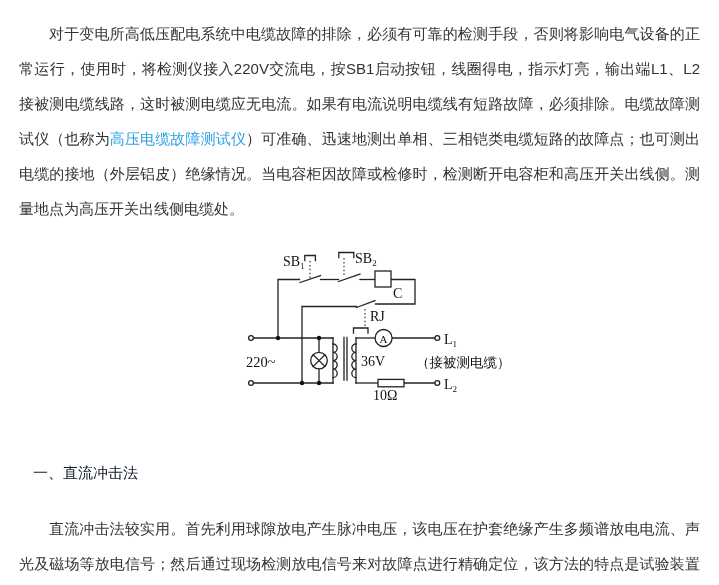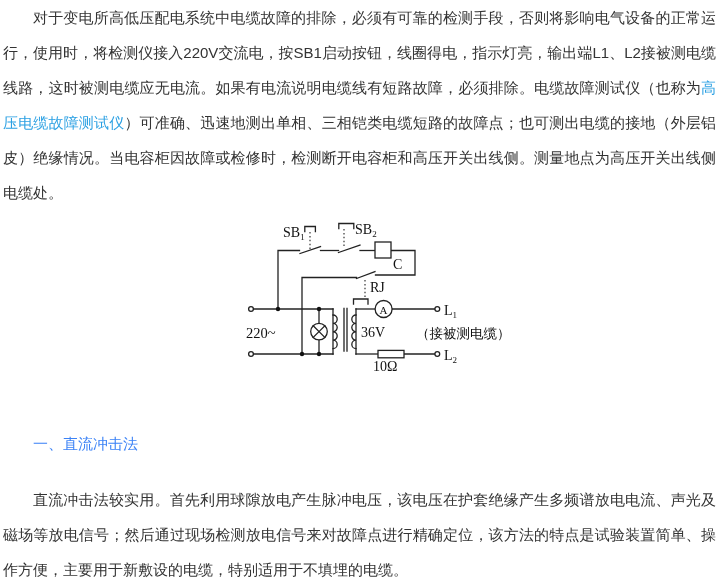--- a/index.html
+++ b/index.html
@@ -3,30 +3,30 @@
 <meta charset="utf-8">
 <style>
   html,body{margin:0;padding:0;background:#ffffff;}
   body{
     width:719px;height:585px;overflow:hidden;
     font-family:"Liberation Sans","DejaVu Sans",sans-serif;
     color:#333333;
   }
   .doc{padding:0 3px;}
   .para{
-    margin:0;font-size:15px;line-height:35px;color:#333333;
+    margin:16px;font-size:15px;line-height:35px;color:#333333;
     text-align:justify;text-indent:2em;word-break:break-all;
   }
   .para1{min-height:210px;}
   .para2{margin-top:21px;min-height:105px;}
   a.inline-link{color:#2ba0e3;text-decoration:none;cursor:pointer;}
   .diagram-wrap{margin:3px 0 0 236px;width:285px;height:192px;}
   .heading{
     margin:21px 0 0;font-size:15px;line-height:35px;font-weight:400;
-    color:#3b82f6;text-indent:2em;
+    color:#0f172a;text-indent:2em;
   }
   svg text{fill:#111111;font-family:"Liberation Serif","DejaVu Serif",serif;}
   .wire{stroke:#222222;stroke-width:1.3;fill:none;stroke-linecap:square;}
   .dash{stroke:#222222;stroke-width:1.1;fill:none;stroke-dasharray:1.5 2.4;}
   .comp{stroke:#222222;stroke-width:1.3;fill:#ffffff;}
   .dot{fill:#111111;stroke:none;}
 </style>
 </head>
 <body>
 

